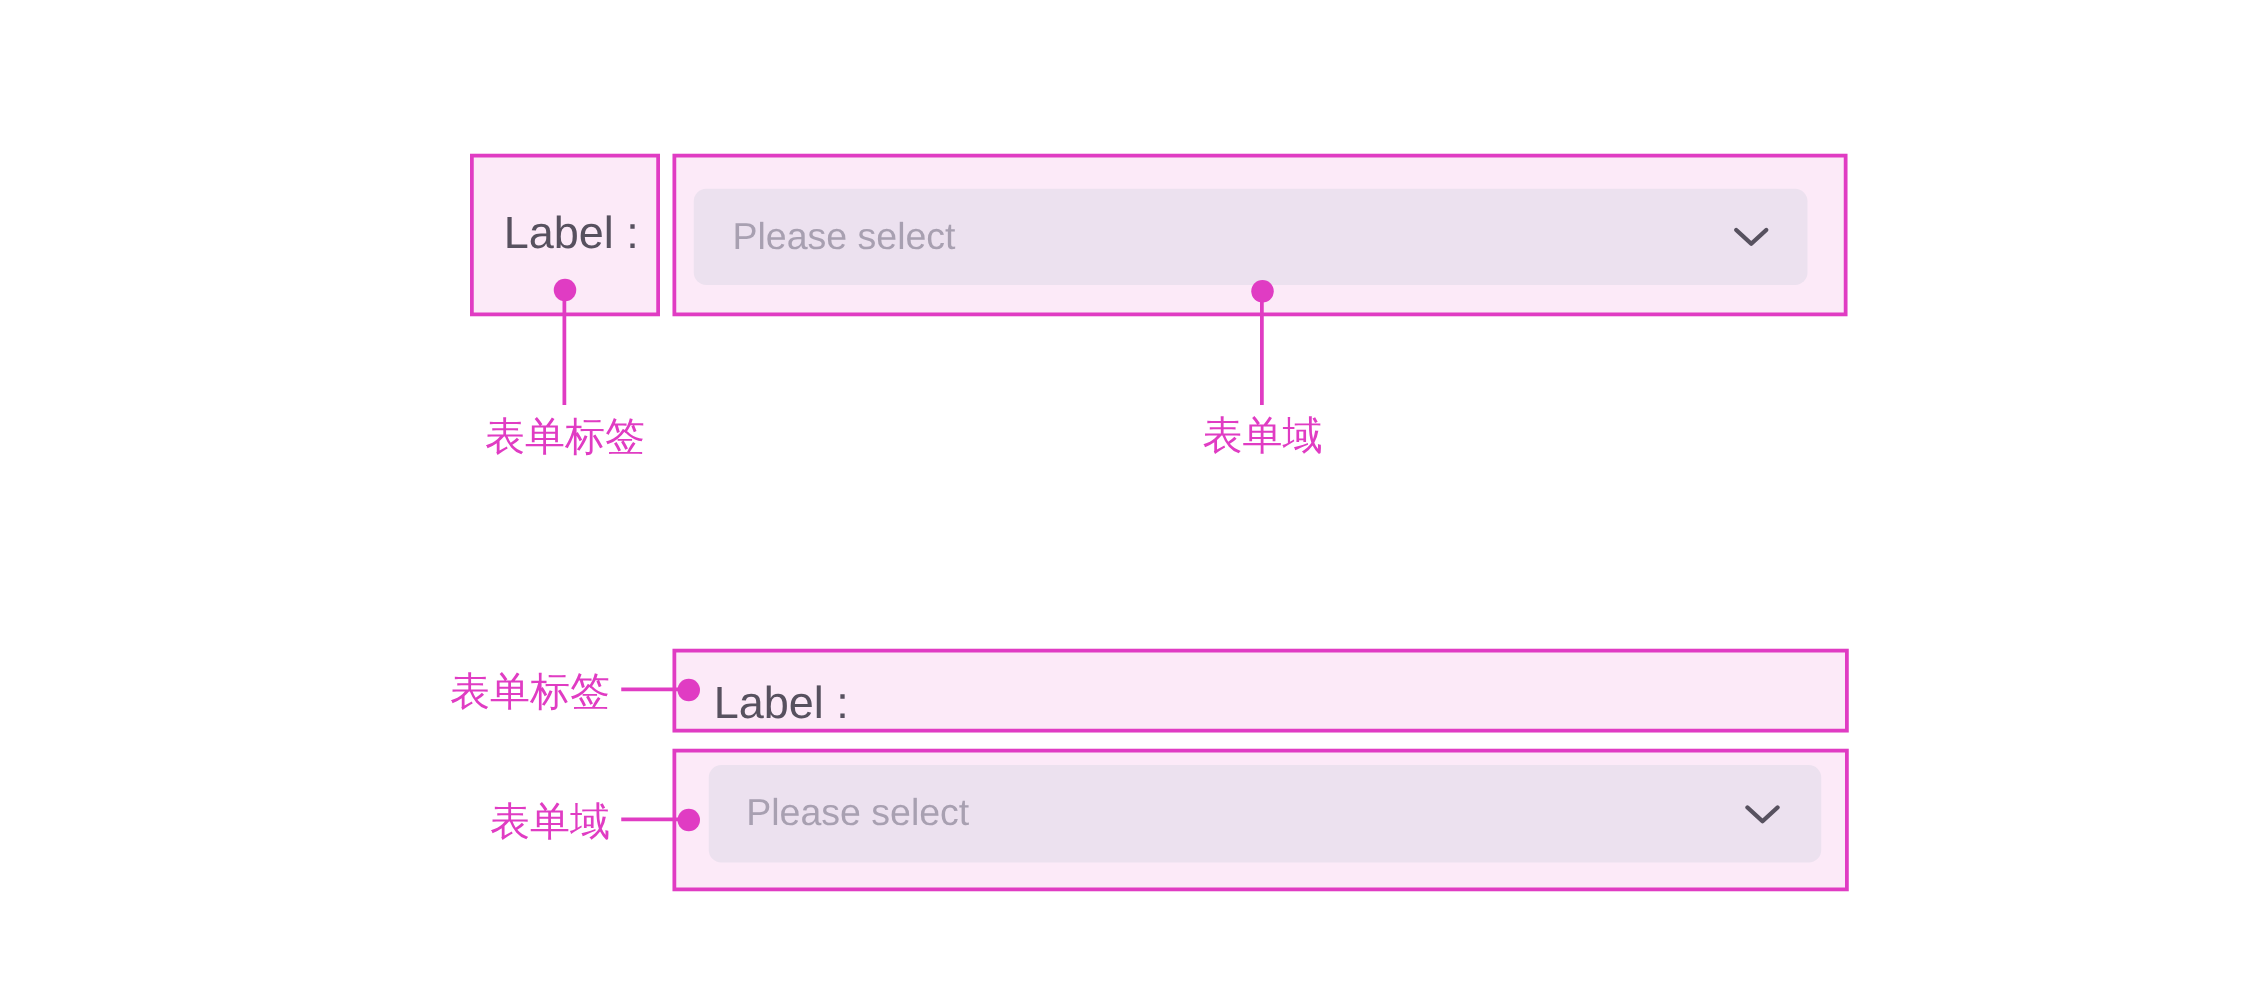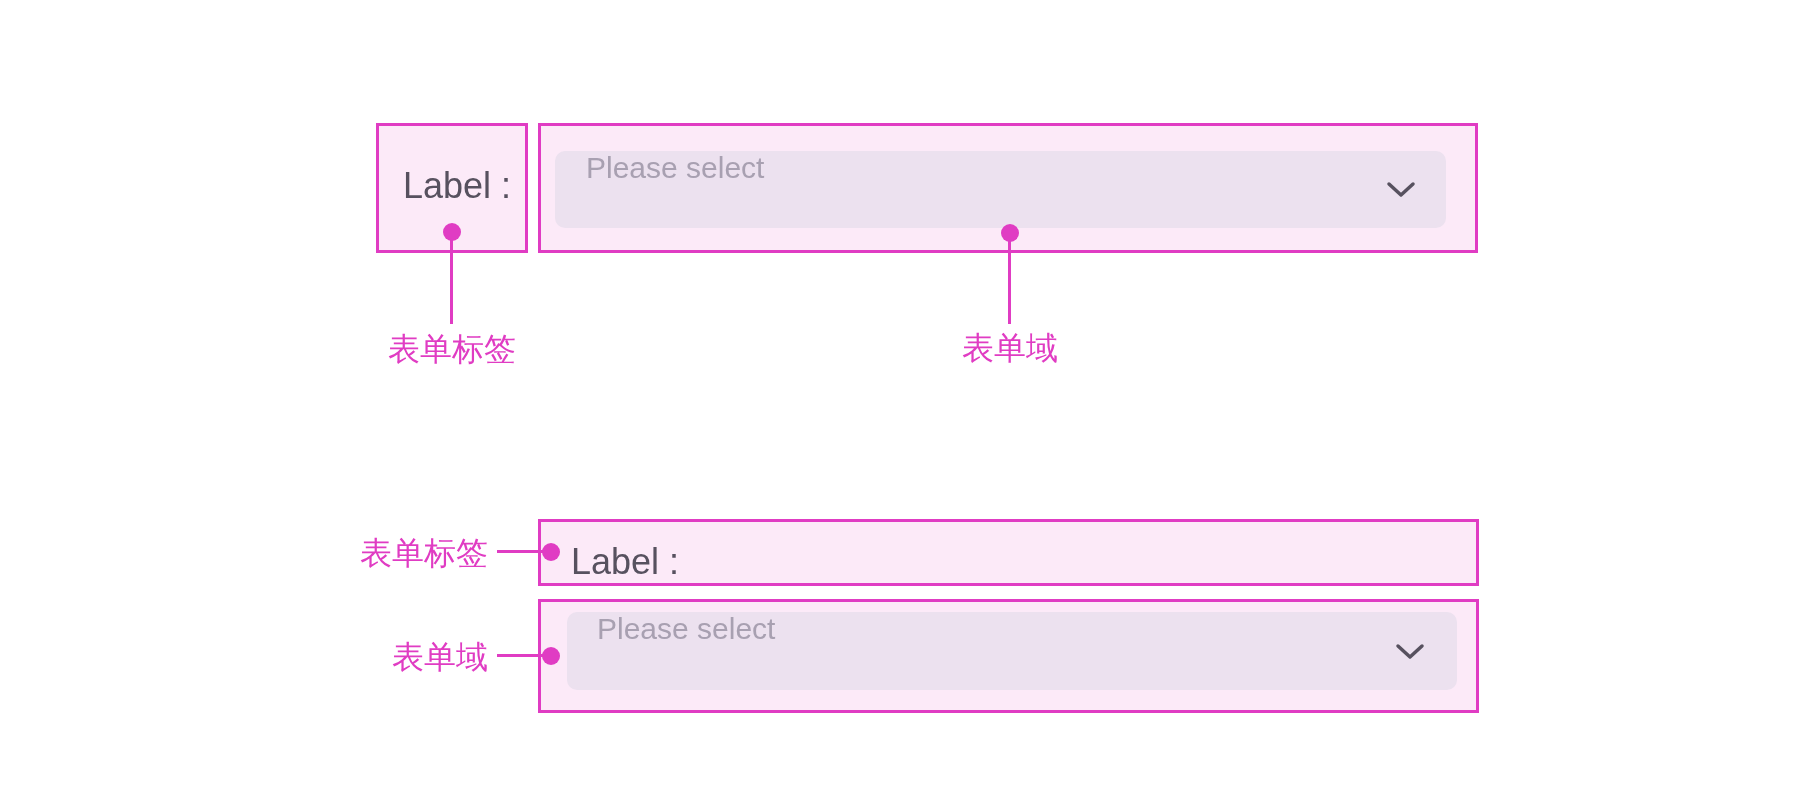--- a/index.html
+++ b/index.html
@@ -8,21 +8,21 @@
     font-family: "Liberation Sans", "DejaVu Sans", sans-serif;
   }
   .abs { position: absolute; box-sizing: border-box; }
   .spec-box {
     border: 3px solid var(--annotation, #e03cc3);
     background: var(--box-fill, #fceaf8);
   }
   .select-control {
     background: var(--field-fill, #ece1ef);
     border-radius: 10px;
-    display: flex; align-items: flex-start;
+    display: flex; align-items: center;
   }
   .placeholder  { color: var(--placeholder-text, #a8a0b1); font-size: 30px; }
   .label-text   { color: var(--label-text, #57515f); font-size: 36px; white-space: nowrap; }
   .callout-text { color: var(--annotation, #e03cc3); font-size: 32px; line-height: 34px; white-space: nowrap; }
   .dot  { width: 18px; height: 18px; border-radius: 50%; background: var(--annotation, #e03cc3); z-index: 3; }
   .line { background: var(--annotation, #e03cc3); z-index: 2; }
   .chevron { color: var(--chevron, #57515f); position: absolute; line-height: 0; }
 </style>
 </head>
 <body>

